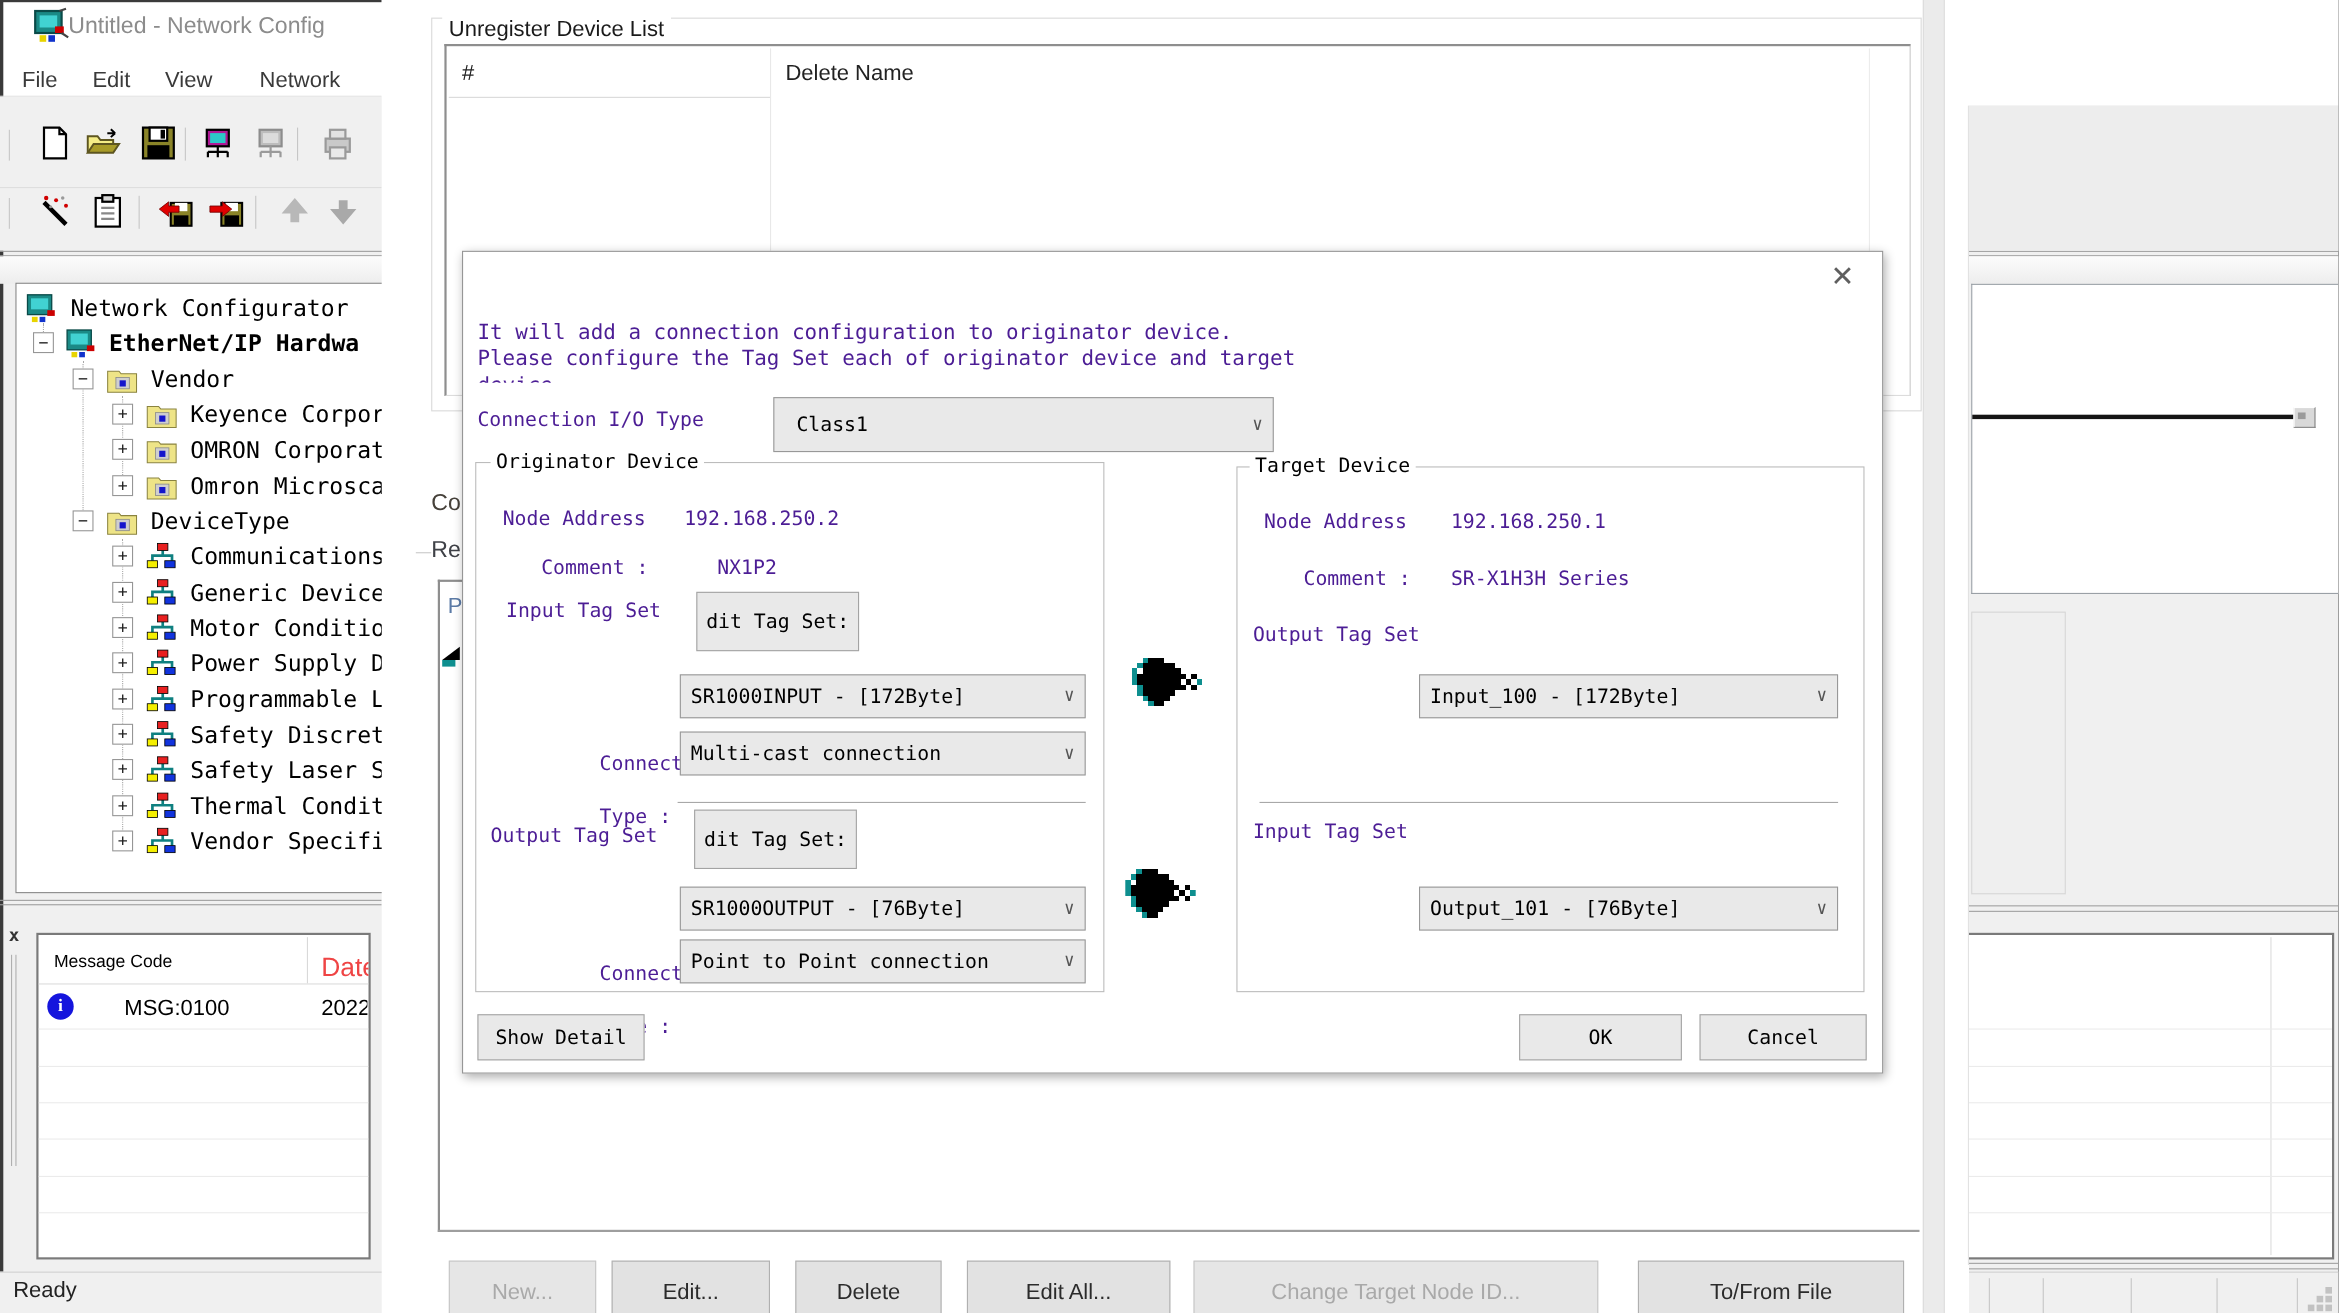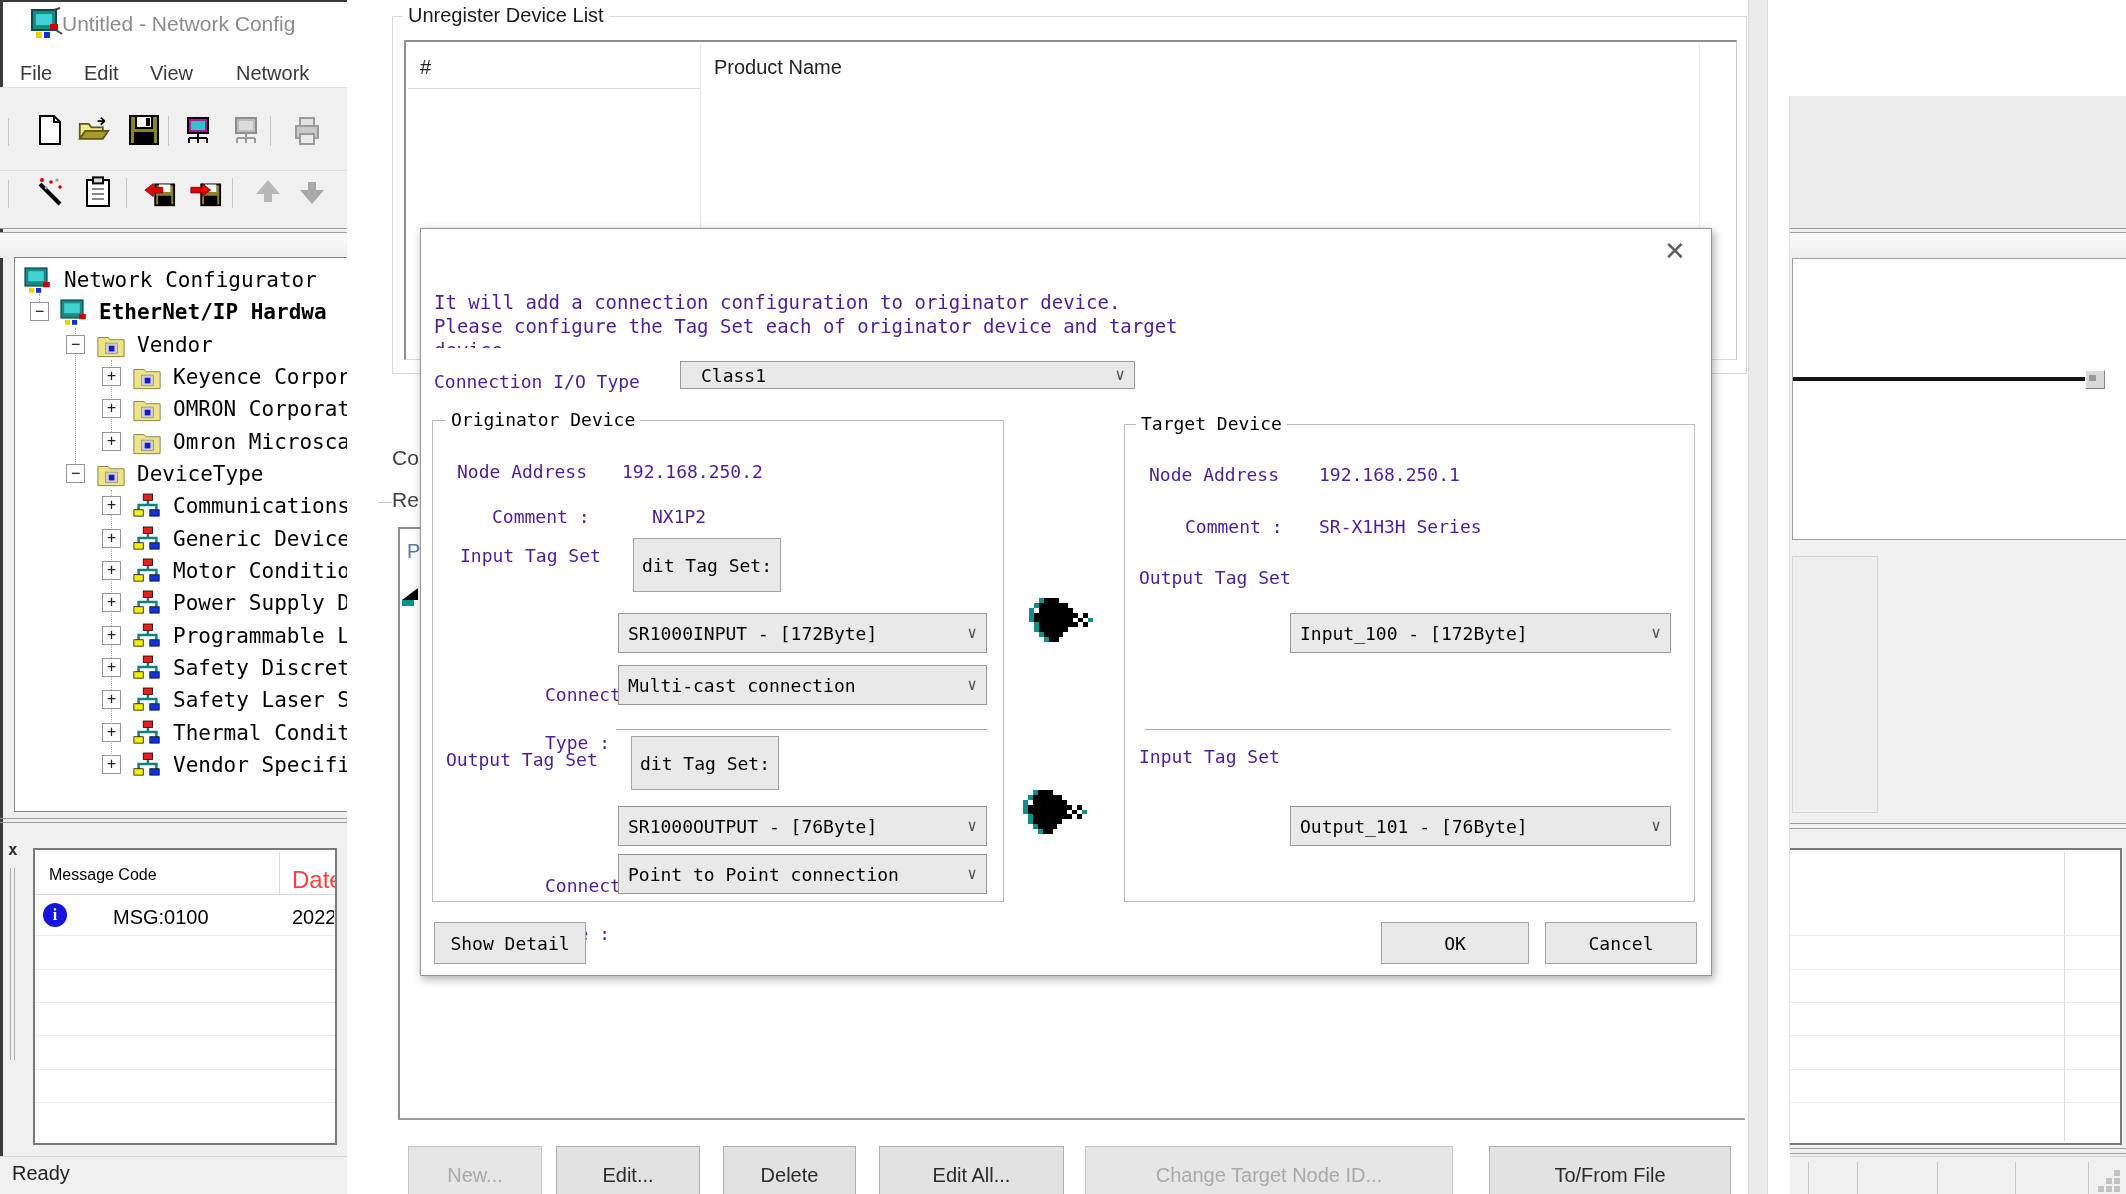--- a/index.html
+++ b/index.html
@@ -444,25 +444,25 @@
         <rect x="18" y="10" width="6" height="6"></rect>
         <rect x="2" y="18" width="6" height="6"></rect>
         <rect x="10" y="18" width="6" height="6"></rect>
         <rect x="18" y="18" width="6" height="6"></rect>
       </svg>
   </div>
 
   <div class="abs z2" style="left:347px;top:0;width:1443px;height:1194px;background:#fff;"></div>
 
   <div class="abs z2 grp" style="left:392px;top:16px;width:1353px;height:356px;border-color:#d9d9d9;"></div>
-  <div class="abs z2 uilbl" style="left:402px;top:0;background:#fff;padding:4px 6px;font-size:20px;color:#1a1a1a;">Unregister Device List</div>
+  <div class="abs z2 uilbl" style="left:402px;top:0;background:#fff;padding:16px 6px;font-size:20px;color:#1a1a1a;">Unregister Device List</div>
 
   <div class="abs z2" style="left:404px;top:40px;width:1333px;height:320px;background:#fff;border-top:2px solid #8e8e8e;border-left:2px solid #8e8e8e;border-right:1px solid #c9c9c9;border-bottom:1px solid #dcdcdc;box-sizing:border-box;">
     <div class="uilbl" style="left:14px;top:14px;font-size:20px;">#</div>
-    <div class="uilbl" style="left:308px;top:14px;font-size:20px;">Product Name</div>
+    <div class="uilbl" style="left:308px;top:14px;font-size:20px;">Delete Name</div>
     <div class="vline" style="left:294px;top:2px;height:314px;background:#e8e8e8;"></div>
     <div class="vline" style="left:1293px;top:2px;height:314px;background:#ececec;"></div>
     <div class="hline" style="left:2px;top:46px;width:292px;background:#d9d9d9;"></div>
   </div>
 
   <div class="abs z2 uilbl" style="left:392px;top:446px;width:28px;overflow:hidden;font-size:21px;color:#46413a;">Co</div>
   <div class="abs z2 hline" style="left:378px;top:502px;width:16px;background:#c9c9c9;"></div>
   <div class="abs z2 uilbl" style="left:392px;top:488px;width:28px;overflow:hidden;background:#fff;font-size:21px;color:#3f4147;">Re</div>
   <div class="abs z2" style="left:398px;top:527px;width:2px;height:593px;background:#8e8e8e;"></div>
   <div class="abs z2" style="left:398px;top:527px;width:24px;height:2px;background:#8e8e8e;"></div>
@@ -498,21 +498,21 @@
   </div>
 
   <div class="ed">
     <div class="abs" style="left:1232px;top:2px;width:44px;height:40px;font-size:26px;color:#5f5f5f;text-align:center;line-height:40px;">✕</div>
 
     <div class="lbl" style="left:13px;top:62px;font-size:19px;">It will add a connection configuration to originator device.</div>
     <div class="lbl" style="left:13px;top:86px;font-size:19px;">Please configure the Tag Set each of originator device and target</div>
     <div class="lbl" style="left:13px;top:110px;height:9px;overflow:hidden;font-size:19px;">device.</div>
 
     <div class="lbl" style="left:13px;top:142px;">Connection I/O Type</div>
-    <div class="combo" style="left:259px;top:132px;width:455px;height:28px;padding-left:20px;">
+    <div class="combo" style="left:282px;top:132px;width:455px;height:50px;padding-left:20px;">
       <span>Class1</span>
       <span class="chev">∨</span>
     </div>
 
     <div class="grp" style="left:11px;top:191px;width:570px;height:480px;"></div>
     <div class="glabel" style="left:25px;top:180px;">Originator Device</div>
 
     <div class="lbl" style="left:36px;top:232px;">Node Address</div>
     <div class="lbl" style="left:201px;top:232px;">192.168.250.2</div>
     <div class="lbl" style="left:71px;top:277px;">Comment :</div>

